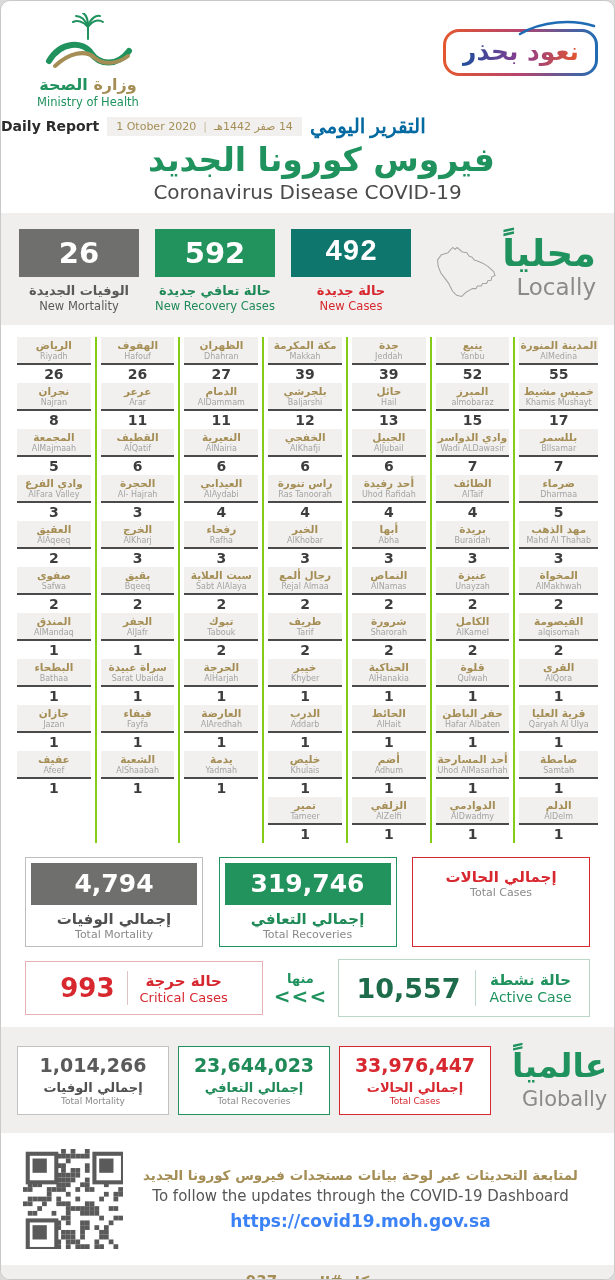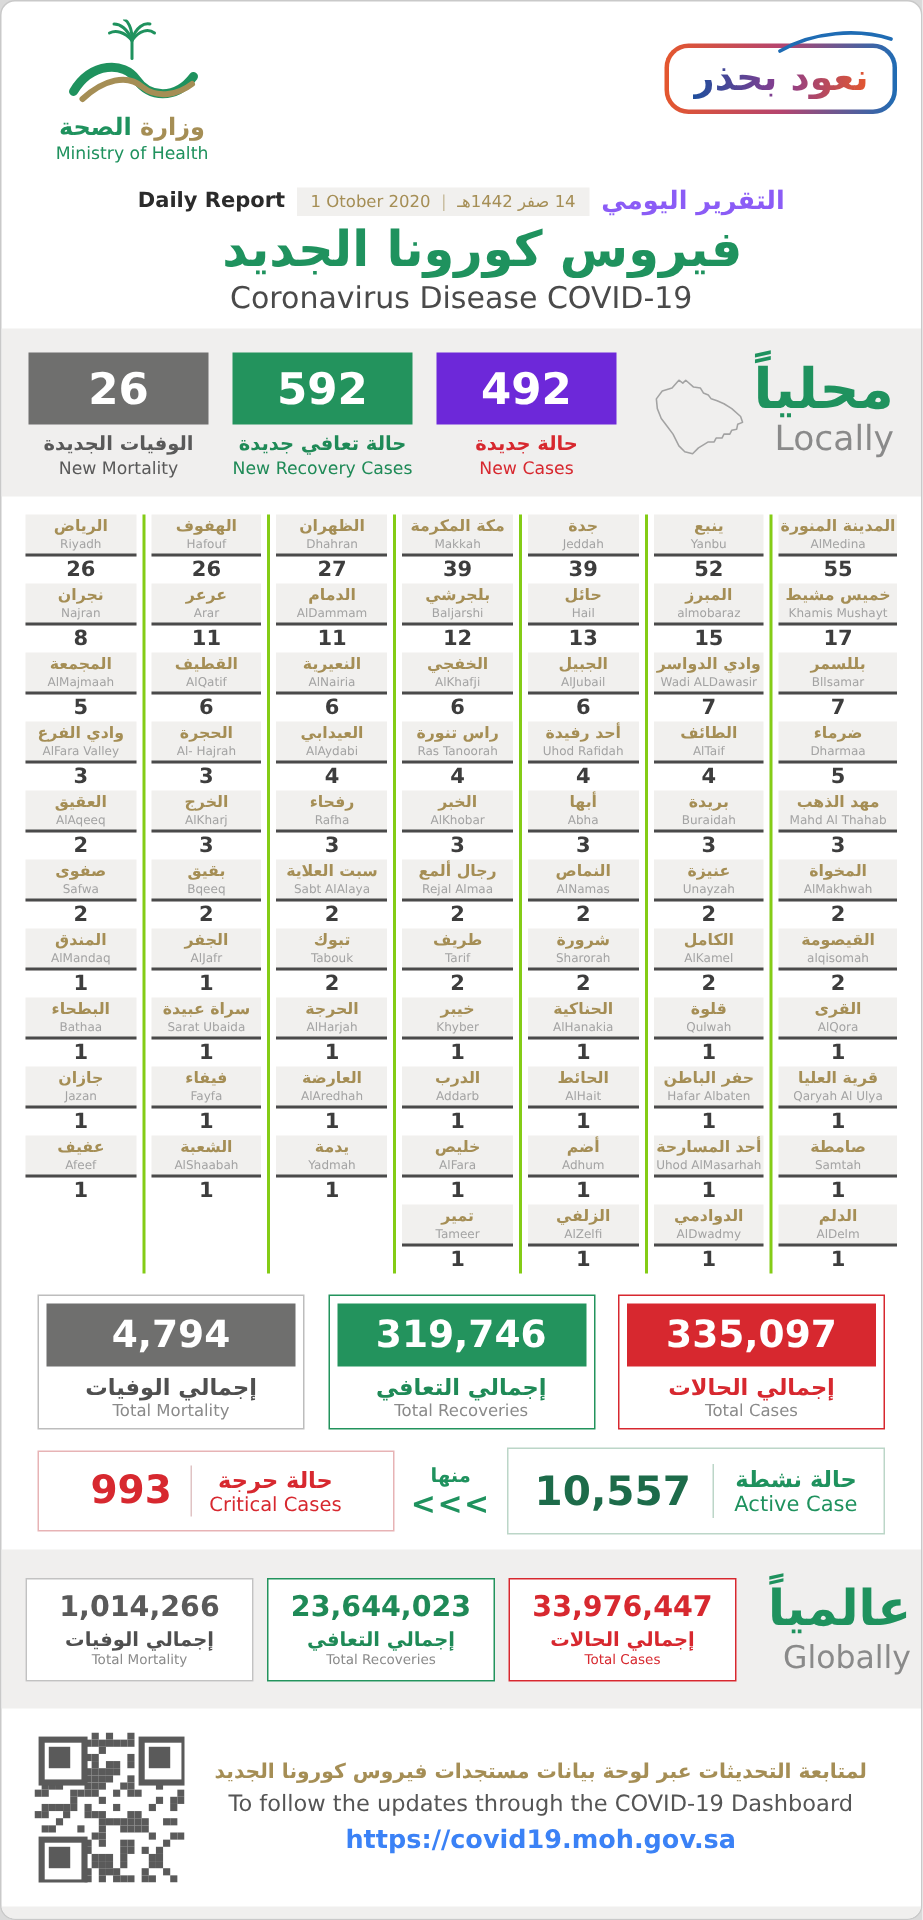--- a/index.html
+++ b/index.html
@@ -18,25 +18,25 @@
   .badge-border { background:linear-gradient(90deg,#e4572e,#b5446e,#1f6cb4); padding:3px; border-radius:16px; }
   .badge-inner { background:#fff; border-radius:13px; padding:5px 16px 7px; }
   .badge-text { font-size:25px; font-weight:bold; color:#c2452e; direction:rtl; }
   @supports ((-webkit-background-clip:text) or (background-clip:text)) {
     .badge-text { background:linear-gradient(90deg,#1f4e9c,#8a3d8f,#e4572e);
                   -webkit-background-clip:text; background-clip:text; color:transparent; }
   }
   .badge-swoosh { position:absolute; top:-11px; right:2px; }
 
   
-  .report-line { display:flex; justify-content:center; align-items:center; gap:8px; margin-top:11px; }
+  .report-line { display:flex; align-items:center; gap:8px; margin-top:1px; }
   .report-en { font-size:14px; font-weight:bold; color:#2b2b2b; }
   .date-pill { background:#f1f0ee; color:#a58e55; font-size:11px; padding:3px 9px; display:flex; gap:7px; align-items:center; }
   .date-pill .sep { color:#c7bb9c; }
-  .report-ar { font-size:17px; font-weight:bold; color:#8b5cf6; direction:rtl; }
+  .report-ar { font-size:20px; font-weight:bold; color:#0369a1; direction:rtl;font-family:Liberation Serif, serif; }
   .title-ar { text-align:center; font-size:33px; font-weight:bold; color:#1f925e; direction:rtl; margin-top:2px;margin-left:28px; }
   .title-en { text-align:center; font-size:20px; color:#4a4a4a; margin-top:1px; }
 
   
   .band-local { background:#f0efee; margin-top:9px; padding:16px 18px 12px; display:flex; align-items:flex-start; }
   .stat { width:120px; text-align:center; margin-right:16px; }
   .stat-box { height:48px; line-height:48px; color:#fff; font-size:29px; font-weight:bold; }
   .stat-ar { font-size:13px; font-weight:bold; margin-top:6px; direction:rtl; }
   .stat-en { font-size:11.5px; margin-top:1px; }
   .local-map { margin:0 4px 0 6px; }
@@ -163,21 +163,21 @@
           <div class="stat-box" style="background: rgb(111, 111, 110);">26</div>
           <div class="stat-ar" style="color: rgb(89, 89, 89);">الوفيات الجديدة</div>
           <div class="stat-en" style="color: rgb(89, 89, 89);">New Mortality</div>
         </div>
         <div class="stat">
           <div class="stat-box" style="background: rgb(35, 147, 93);">592</div>
           <div class="stat-ar" style="color: rgb(31, 138, 87);">حالة تعافي جديدة</div>
           <div class="stat-en" style="color: rgb(31, 138, 87);">New Recovery Cases</div>
         </div>
         <div class="stat">
-          <div class="stat-box" style="background: #6d28d9;">492</div>
+          <div class="stat-box" style="background: #0f766e; font-family: Liberation Mono, monospace;">492</div>
           <div class="stat-ar" style="color: rgb(215, 40, 47);">حالة جديدة</div>
           <div class="stat-en" style="color: rgb(215, 40, 47);">New Cases</div>
         </div>
       </div>
     <svg class="local-map" width="96" height="84" viewBox="0 0 100 90">
       <path d="M7,28 L13,20 L23,17 L30,9 L34,12 L37,9 L45,16 L52,17 L55,22 L60,24 L63,28 L69,30 L76,33 L84,38 L93,46 L95,52 L90,54 L89,59 L84,60 L82,64 L76,64 L74,68 L68,68 L66,72 L60,72 L50,78 L44,84 L36,82 L30,76 L24,64 L18,56 L12,48 L8,38 Z" fill="none" stroke="#a3a3a3" stroke-width="1.6" stroke-linejoin="round"></path>
     </svg>
     <div class="local-title">
       <div class="local-ar">محلياً</div>
       <div class="local-en">Locally</div>
@@ -461,21 +461,21 @@
         <div class="cell">
           <div class="cell-label">
             <div class="cell-ar">الدرب</div>
             <div class="cell-en">Addarb</div>
           </div>
           <div class="cell-num">1</div>
         </div>
         <div class="cell">
           <div class="cell-label">
             <div class="cell-ar">خليص</div>
-            <div class="cell-en">AlFara</div>
+            <div class="cell-en">Khulais</div>
           </div>
           <div class="cell-num">1</div>
         </div>
         <div class="cell">
           <div class="cell-label">
             <div class="cell-ar">تمير</div>
             <div class="cell-en">Tameer</div>
           </div>
           <div class="cell-num">1</div>
         </div>
@@ -724,21 +724,20 @@
         <div class="total-bar">4,794</div>
         <div class="total-ar">إجمالي الوفيات</div>
         <div class="total-en">Total Mortality</div>
       </div>
       <div class="total-box v-green">
         <div class="total-bar">319,746</div>
         <div class="total-ar">إجمالي التعافي</div>
         <div class="total-en">Total Recoveries</div>
       </div>
       <div class="total-box v-red">
-        <div class="total-bar">335,097</div>
         <div class="total-ar">إجمالي الحالات</div>
         <div class="total-en">Total Cases</div>
       </div>
     </div>
 
   <div class="active-row">
     <div class="crit-box">
       <span class="crit-num">993</span>
       <span class="vdiv"></span>
       <span class="crit-labels">

